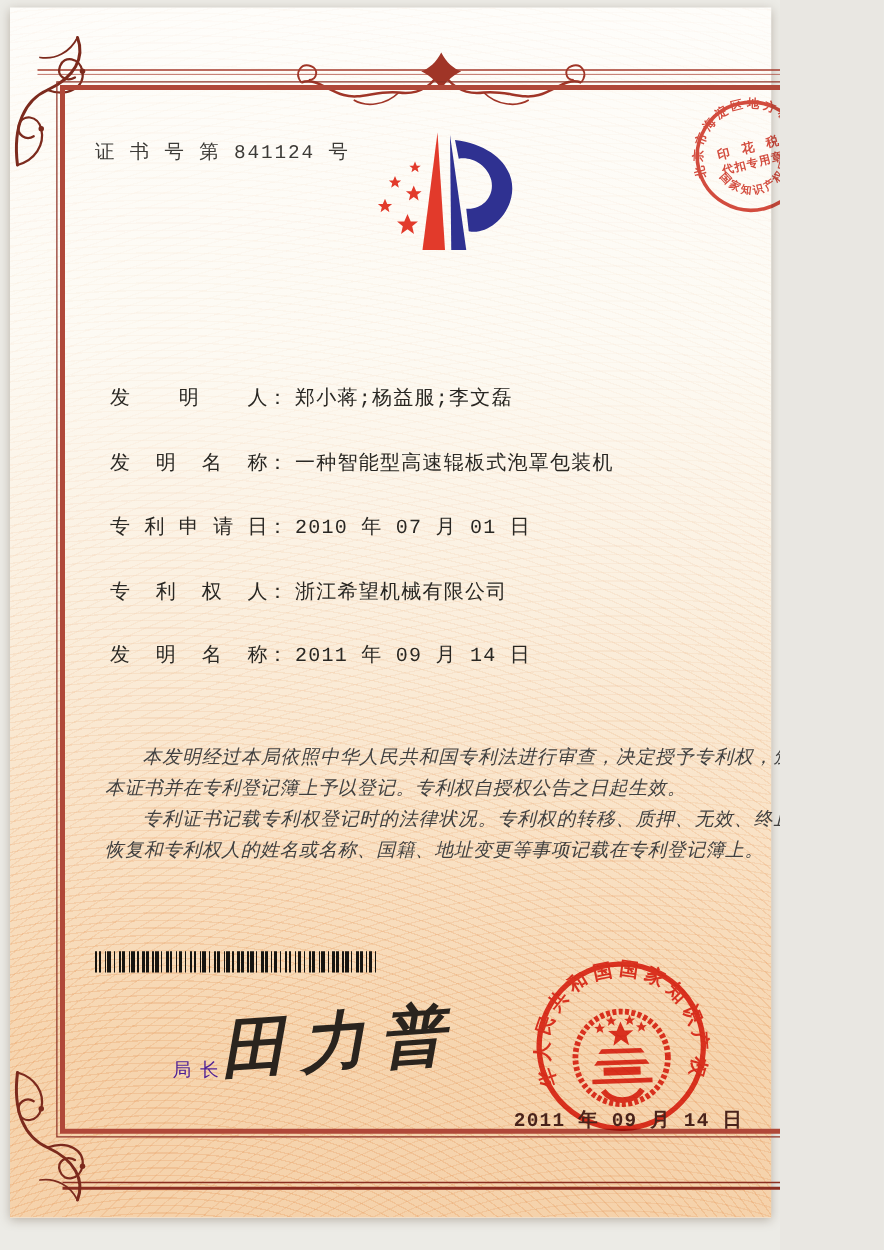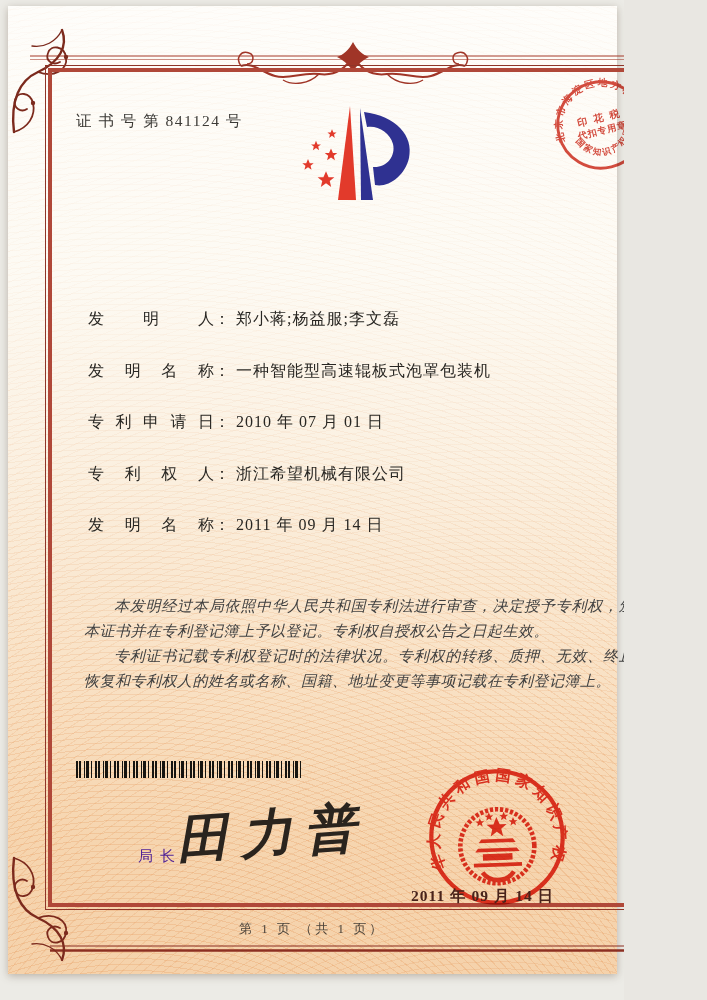--- a/index.html
+++ b/index.html
@@ -1,17 +1,17 @@
 <!DOCTYPE html>
 <html><head>
 <meta charset="utf-8">
 <style>
   html,body{margin:0;padding:0;background:#e9e7e2;}
   .stage{position:relative;width:624px;height:1000px;background:#ecebe6;overflow:hidden;
-         font-family:Liberation Serif, serif;}
+         font-family:Liberation Mono, monospace;}
   .paper{position:absolute;left:8px;top:6px;right:7px;bottom:26px;
          background:linear-gradient(180deg,#fefdfa 0%,#fdfaf3 28%,#fbf0e0 48%,#f9e2c6 68%,#f6d5af 86%,#f5d2ab 100%);
          box-shadow:0 2px 8px rgba(90,70,50,.35);}
   .paper::before{content:"";position:absolute;inset:0;
          background:
            repeating-radial-gradient(circle at 20% 135%, rgba(224,130,60,.20) 0 1px, transparent 1px 6px),
            repeating-radial-gradient(circle at 80% 140%, rgba(224,130,60,.15) 0 1px, transparent 1px 7px);
          -webkit-mask-image:linear-gradient(180deg,rgba(0,0,0,.12) 0%,rgba(0,0,0,.22) 35%,rgba(0,0,0,.6) 60%,#000 80%);
          mask-image:linear-gradient(180deg,rgba(0,0,0,.12) 0%,rgba(0,0,0,.22) 35%,rgba(0,0,0,.6) 60%,#000 80%);}
   .frame{position:absolute;left:48px;top:68px;width:610px;height:839px;box-sizing:border-box;
@@ -161,15 +161,14 @@
       <path d="M-20,-4 H20 L17,-8 H-17 Z"></path>
       <path d="M-24,6 H24 L21,2 H-21 Z"></path>
       <rect x="-16" y="8" width="32" height="7"></rect>
       <rect x="-26" y="18" width="52" height="4"></rect>
       <path d="M-17,28 A21,21 0 0 0 17,28" fill="none" stroke="#df2b1c" stroke-width="5"></path>
     </g>
   </svg>
 
   <div class="issue-date">2011 年 09 月 14 日</div>
 
-  <div class="footer">第 1 页 （共 1 页）</div>
 
 </div>
 
 </body></html>

